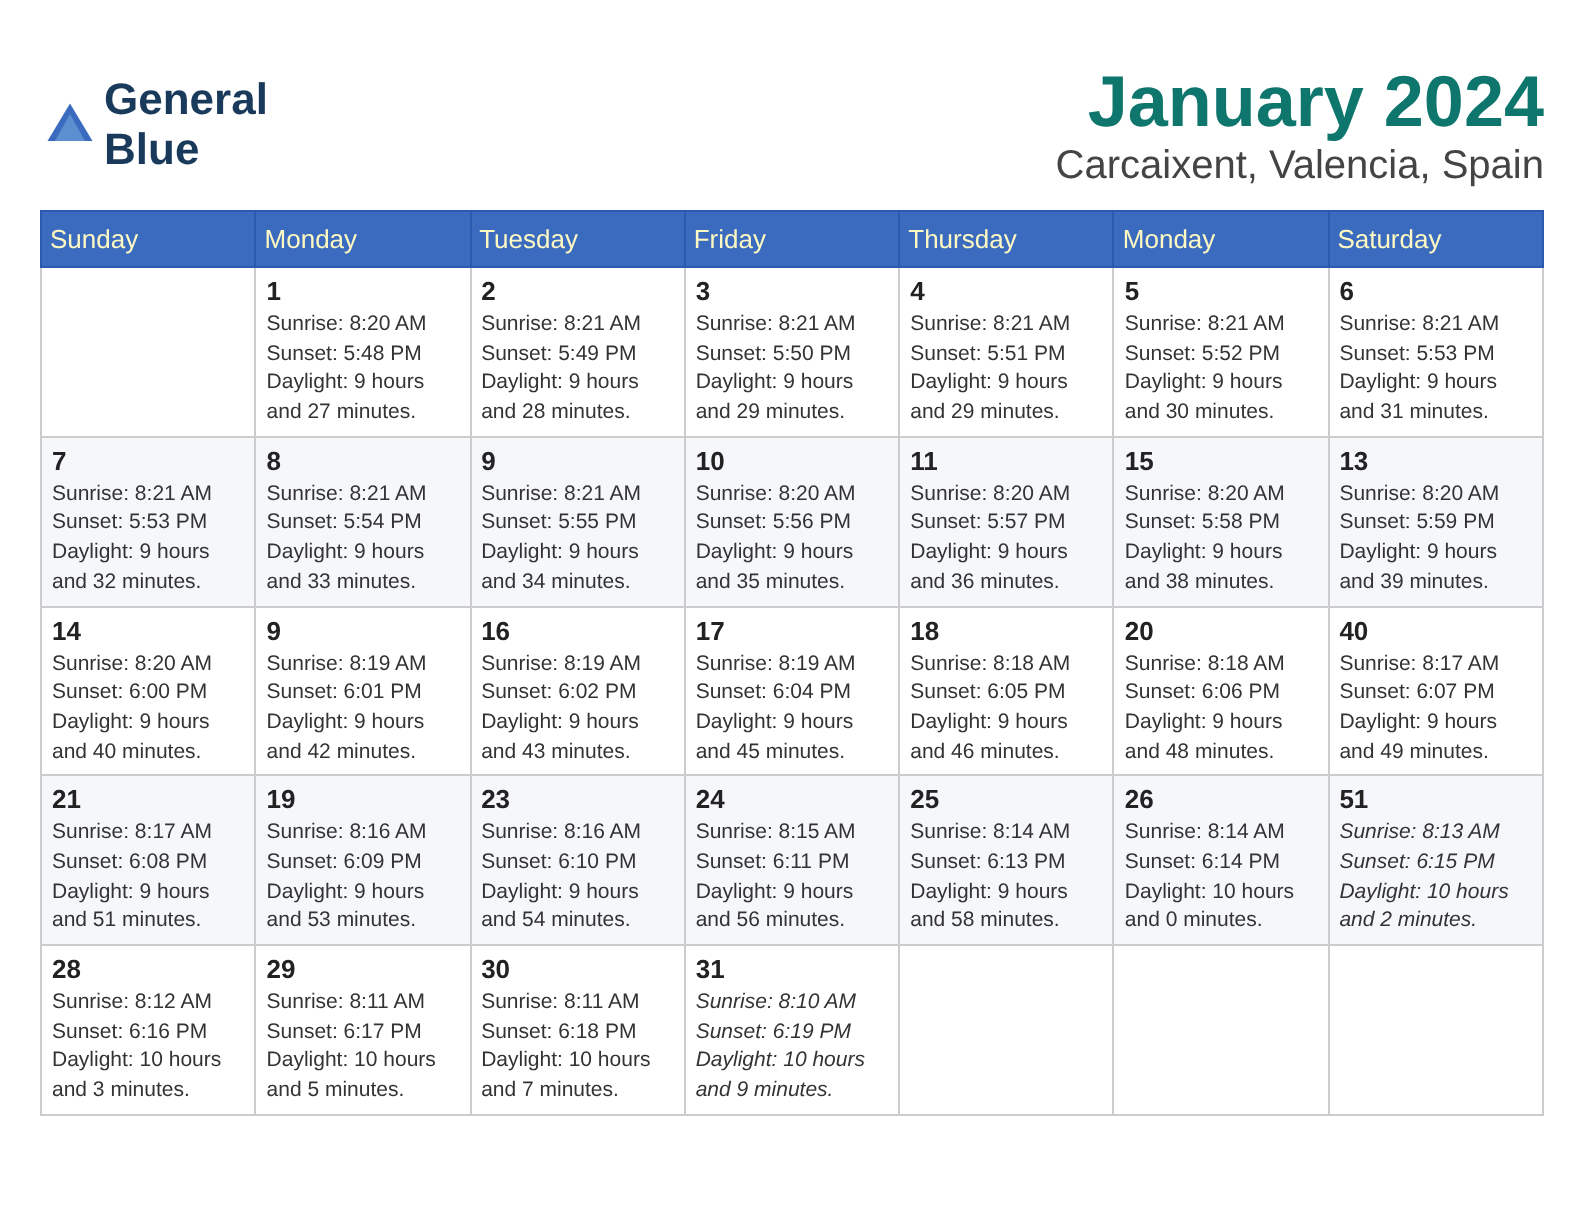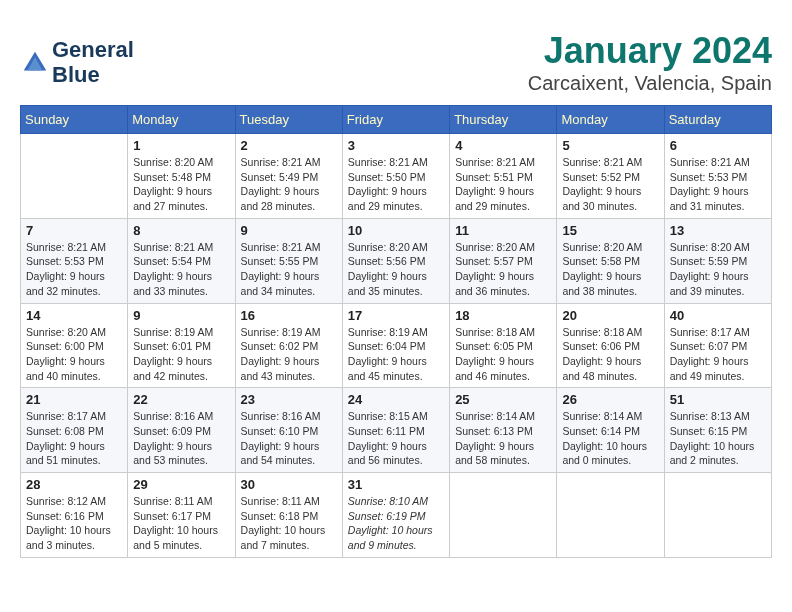--- a/index.html
+++ b/index.html
@@ -269,21 +269,21 @@
       </tr>
       <tr>
         <td>
           <span class="day-number">21</span>
           <div class="day-info" style="white-space: pre-line;">Sunrise: 8:17 AM
 Sunset: 6:08 PM
 Daylight: 9 hours
 and 51 minutes.</div>
         </td>
         <td>
-          <span class="day-number">22</span>
+          <span class="day-number">19</span>
           <div class="day-info" style="white-space: pre-line;">Sunrise: 8:16 AM
 Sunset: 6:09 PM
 Daylight: 9 hours
 and 53 minutes.</div>
         </td>
         <td>
           <span class="day-number">23</span>
           <div class="day-info" style="white-space: pre-line;">Sunrise: 8:16 AM
 Sunset: 6:10 PM
 Daylight: 9 hours
@@ -305,21 +305,21 @@
         </td>
         <td>
           <span class="day-number">26</span>
           <div class="day-info" style="white-space: pre-line;">Sunrise: 8:14 AM
 Sunset: 6:14 PM
 Daylight: 10 hours
 and 0 minutes.</div>
         </td>
         <td>
           <span class="day-number">51</span>
-          <div class="day-info" style="white-space: pre-line;">Sunrise: 8:13 AM
+          <div class="day-info" style="white-space: pre-line; font-style: italic;">Sunrise: 8:13 AM
 Sunset: 6:15 PM
 Daylight: 10 hours
 and 2 minutes.</div>
         </td>
       </tr>
       <tr>
         <td>
           <span class="day-number">28</span>
           <div class="day-info" style="white-space: pre-line;">Sunrise: 8:12 AM
 Sunset: 6:16 PM

